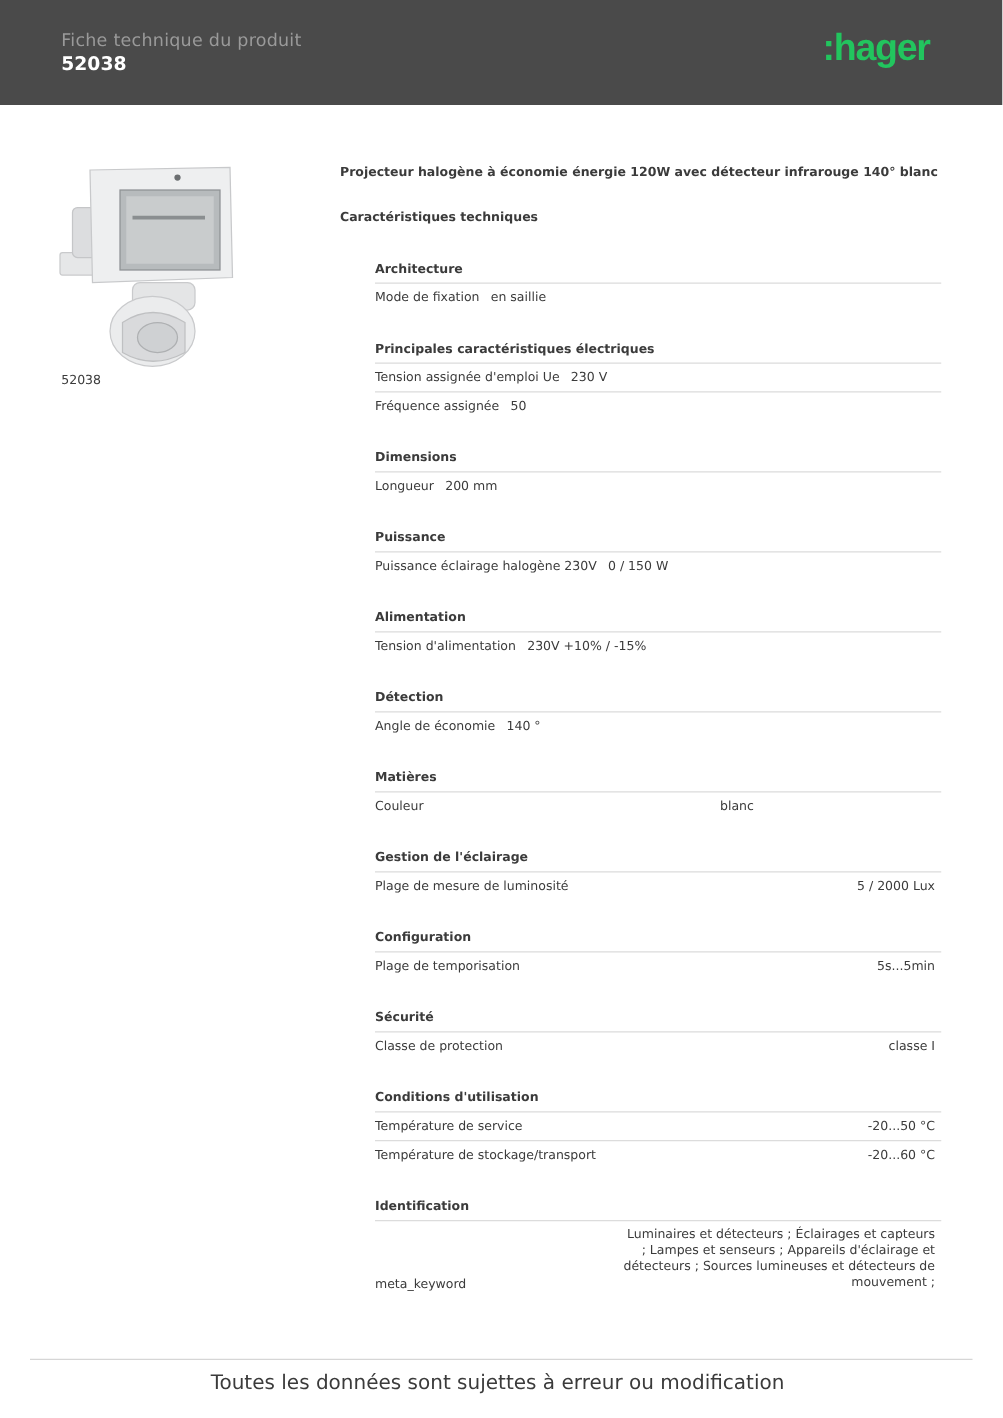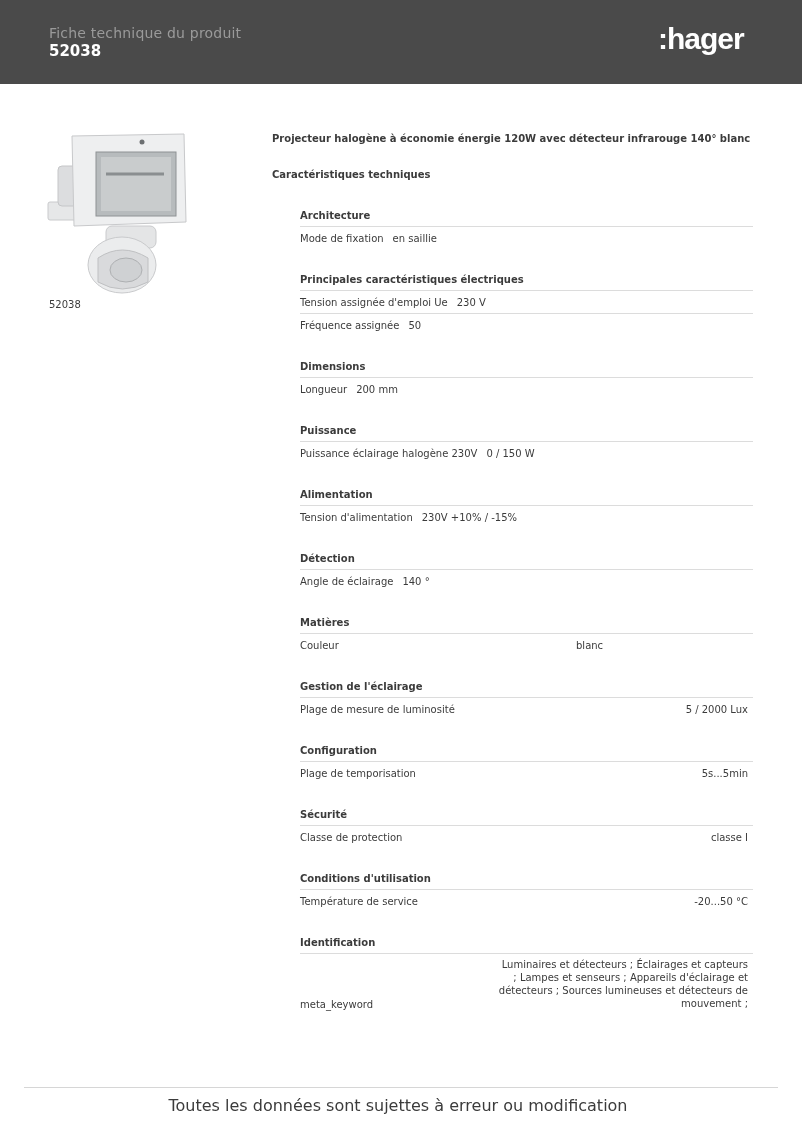--- a/index.html
+++ b/index.html
@@ -14,21 +14,21 @@
       position: absolute; left: 49px; top: 25px;
       font-size: 14px; color: #9a9a9a; letter-spacing: 0.2px;
     }
     .header .code {
       position: absolute; left: 49px; top: 42px;
       font-size: 15px; font-weight: bold; color: #ffffff;
     }
     .logo {
       position: absolute; left: 658px; top: 22px;
       font-family: "Liberation Sans", sans-serif;
-      font-size: 30px; font-weight: bold; color: #ffffff; letter-spacing: -1px;
+      font-size: 30px; font-weight: bold; color: #22c55e; letter-spacing: -1px;
     }
 
     .product-image {
       position: absolute; left: 46px; top: 130px; width: 146px; height: 165px;
     }
     .image-caption {
       position: absolute; left: 49px; top: 299px; font-size: 10px; color: #3b3b3b;
     }
 
     .content { position: absolute; left: 272px; top: 128px; width: 481px; }
@@ -132,21 +132,21 @@
     <div class="section-title">Alimentation</div>
     <div class="row inline">
       <span class="lbl">Tension d'alimentation</span>
       <span class="val">230V +10% / -15%</span>
     </div>
   </div>
 
   <div class="section">
     <div class="section-title">Détection</div>
     <div class="row inline">
-      <span class="lbl">Angle de éclairage</span>
+      <span class="lbl">Angle de économie</span>
       <span class="val">140 °</span>
     </div>
   </div>
 
   <div class="section">
     <div class="section-title">Matières</div>
     <div class="row split">
       <span class="lbl">Couleur</span>
       <span class="val">blanc</span>
     </div>
@@ -175,20 +175,24 @@
       <span class="val">classe I</span>
     </div>
   </div>
 
   <div class="section">
     <div class="section-title">Conditions d'utilisation</div>
     <div class="row right">
       <span class="lbl">Température de service</span>
       <span class="val">-20...50 °C</span>
     </div>
+    <div class="row right">
+      <span class="lbl">Température de stockage/transport</span>
+      <span class="val">-20...60 °C</span>
+    </div>
   </div>
 
   <div class="section">
     <div class="section-title">Identification</div>
     <div class="row keywords">
       <span class="lbl">meta_keyword</span>
       <span class="val">Luminaires et détecteurs ; Éclairages et capteurs ; Lampes et senseurs ; Appareils d'éclairage et détecteurs ; Sources lumineuses et détecteurs de mouvement ;</span>
     </div>
   </div>
 </div>

